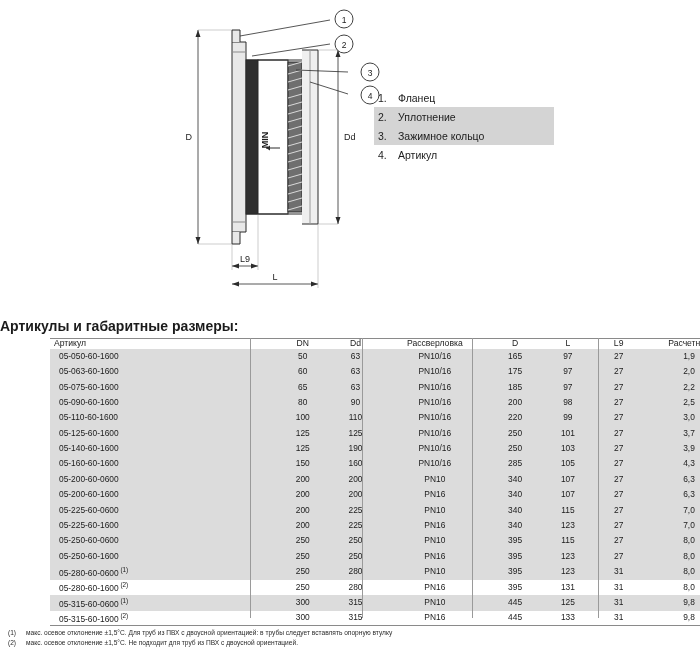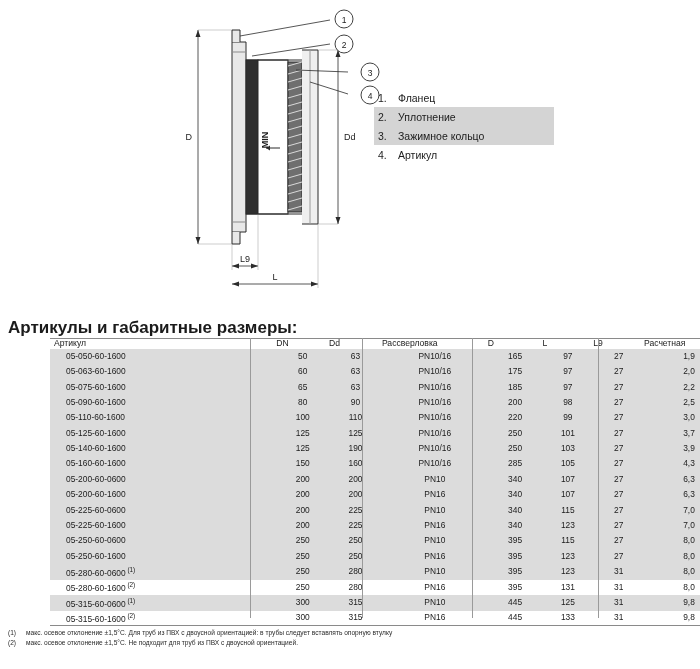--- a/index.html
+++ b/index.html
@@ -40,23 +40,23 @@
   .legend-row.shaded { background: #d4d4d4; }
   .legend-num {
     width: 20px;
     flex: 0 0 20px;
   }
   .legend-label { flex: 1 1 auto; }
 
   
   .section-title {
     position: absolute;
-    left: 8px;
+    left: 0;
     top: 318px;
-    font-size: 17px;
+    font-size: 14px;
     font-weight: bold;
     text-align: center;
   }
 
   table.specs {
     position: absolute;
     left: 8px;
     top: 338px;
     width: 684px;
     border-collapse: collapse;
@@ -65,40 +65,41 @@
   }
   table.specs td, table.specs th {
     padding: 0;
     font-weight: normal;
     line-height: 1.15;
   }
   .hdr-main td {
     vertical-align: top;
     padding-top: 3px;
     padding-bottom: 1px;
+    text-align: center;
     font-size: 8.6px;
   }
   .hdr-main td.left { text-align: left; padding-left: 4px; }
   .hdr-sub td {
     text-align: center;
     font-size: 8.2px;
     padding-bottom: 5px;
   }
   .hdr-sub td.left { text-align: left; padding-left: 4px; }
 
   .row-top-border td { border-top: 1px solid #8a8a8a; }
   .row-bottom-border td { border-bottom: 1px solid #8a8a8a; }
 
   tbody tr td {
     height: 15.4px;
     text-align: center;
   }
   tbody tr td.art {
     text-align: left;
-    padding-left: 16px;
+    padding-left: 9px;
   }
   tbody tr.shaded { background: #dcdcdc; }
   tbody tr.plain { background: #ffffff; }
 
   .sup { font-size: 6.4px; vertical-align: super; }
 
   .footnotes {
     position: absolute;
     left: 8px;
     top: 628px;

